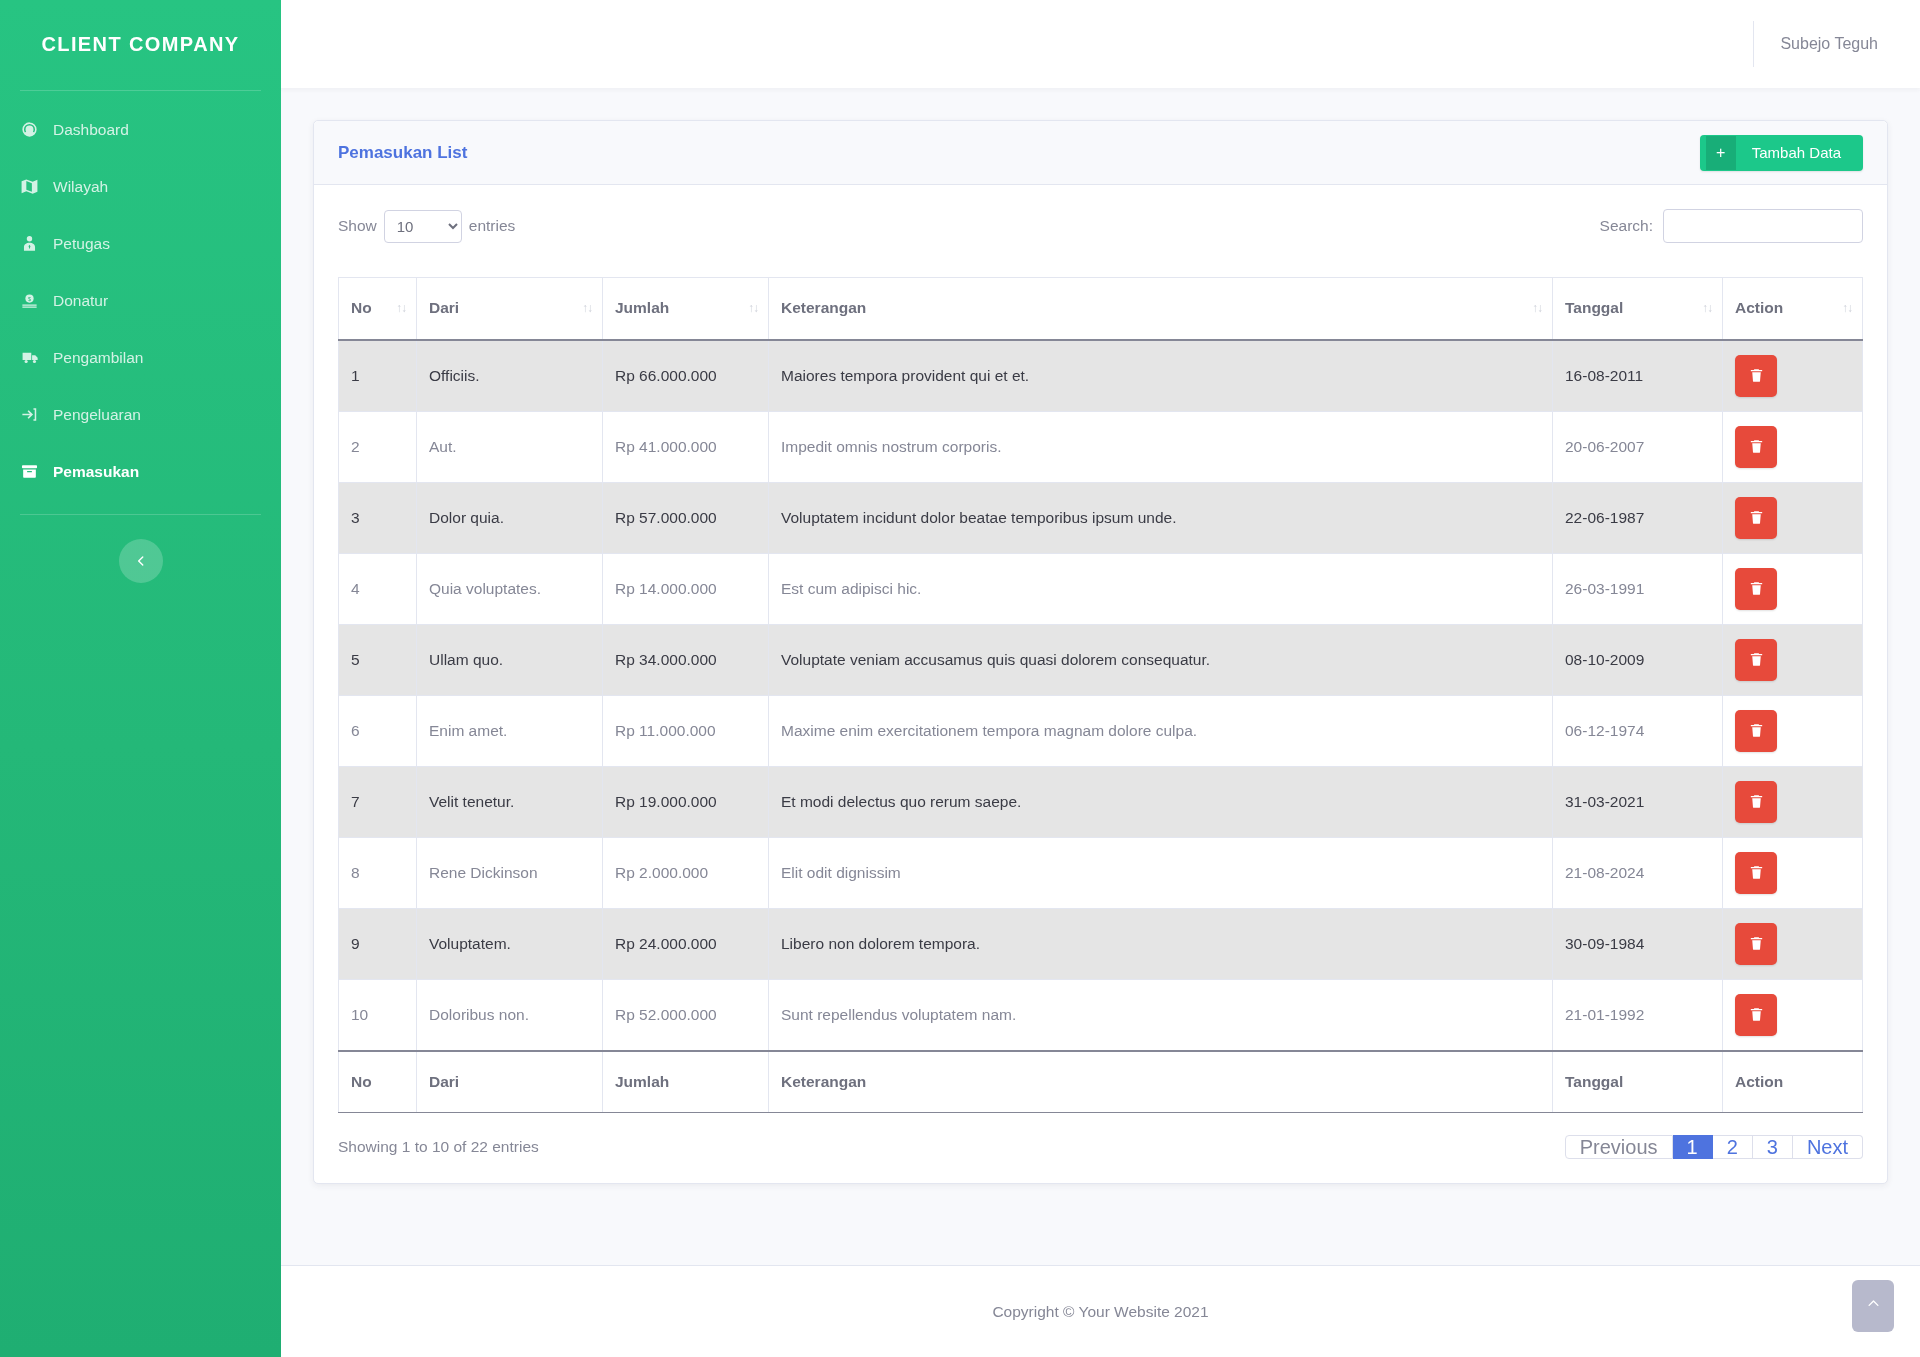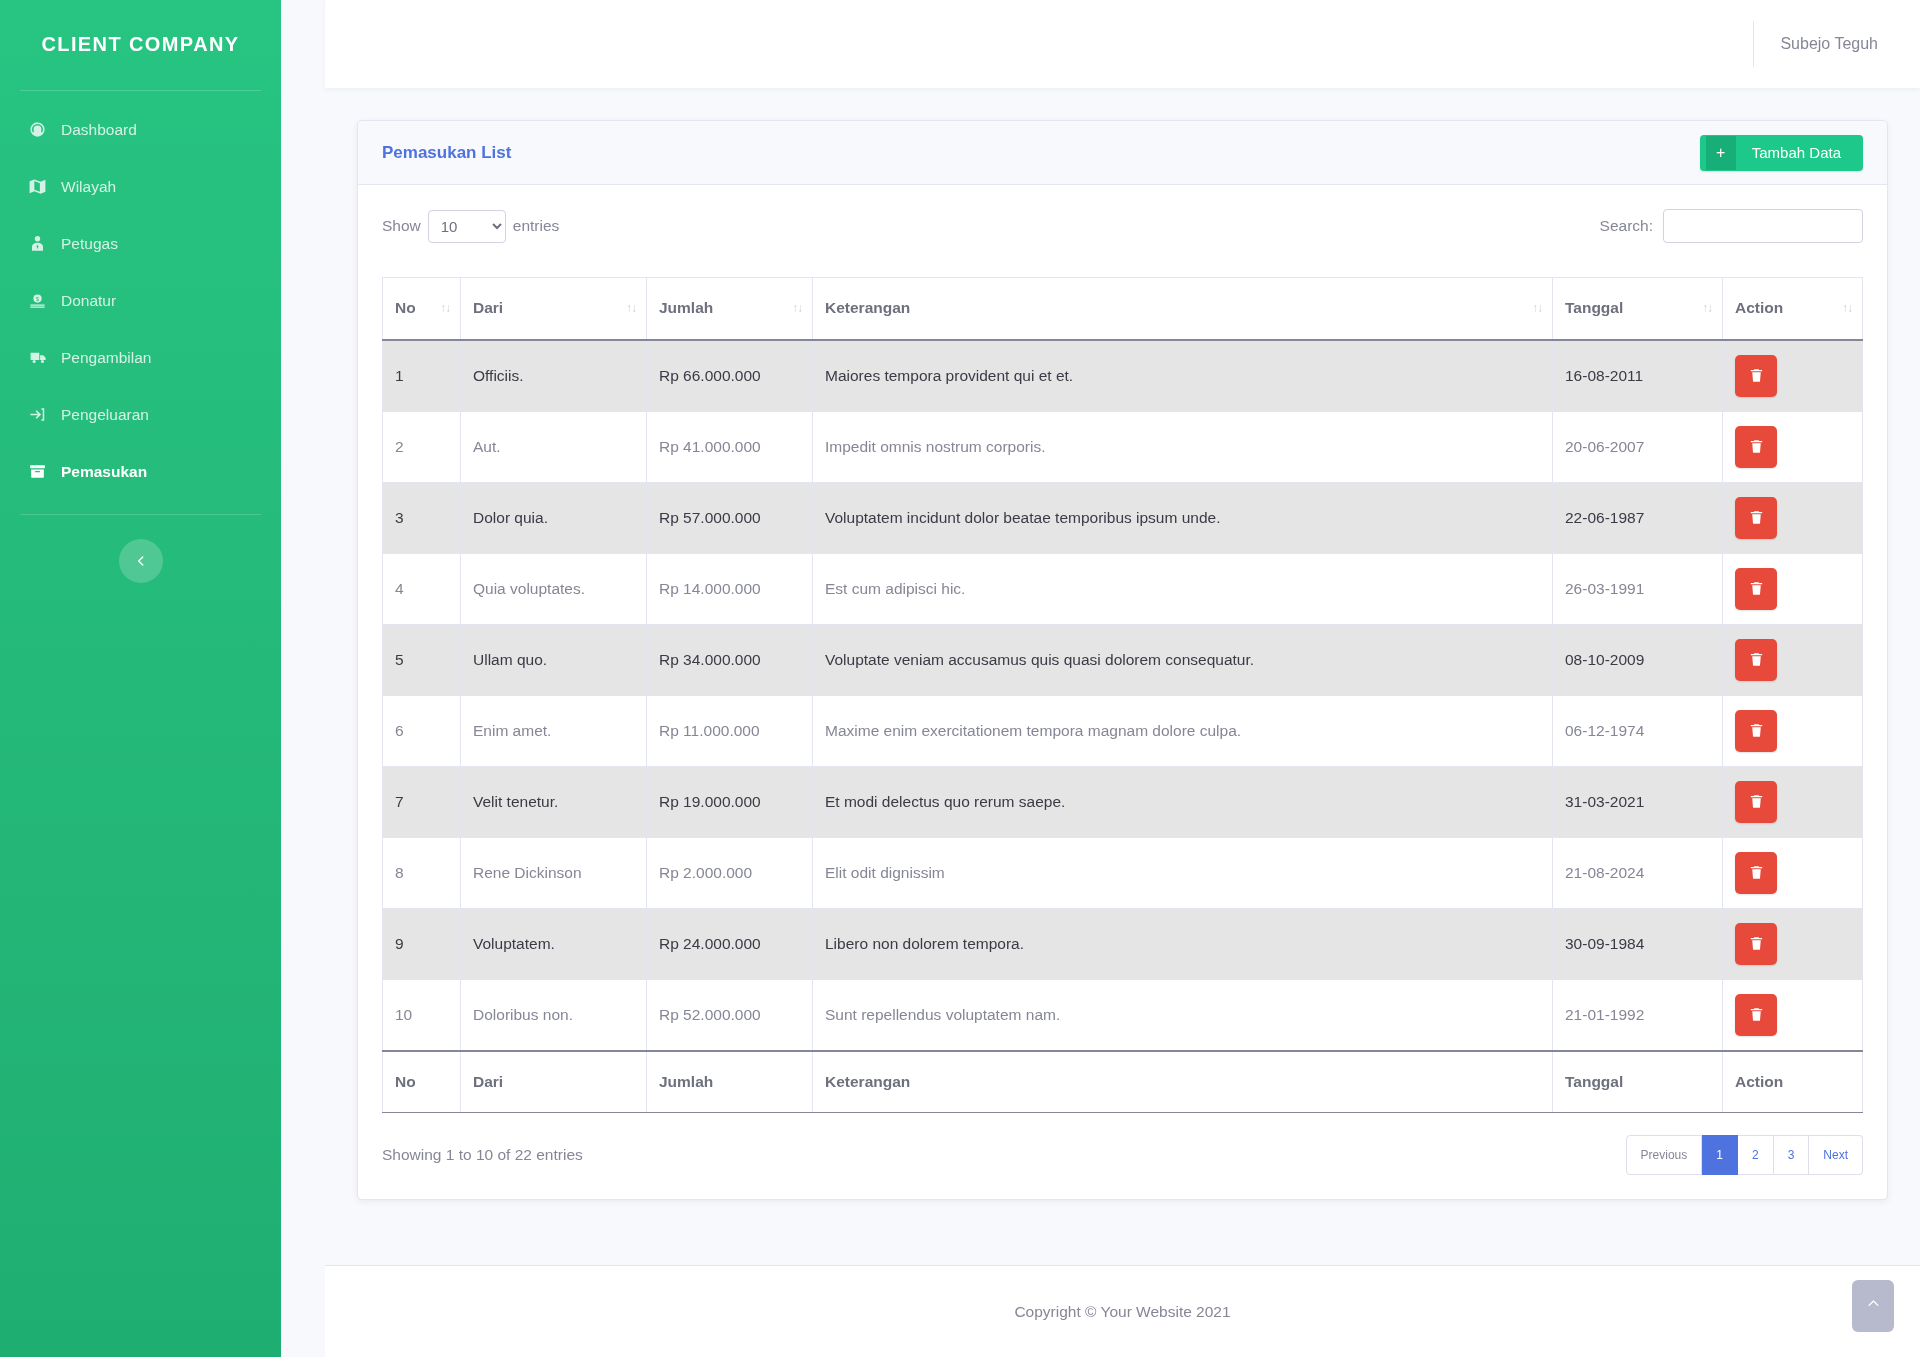--- a/index.html
+++ b/index.html
@@ -3,21 +3,21 @@
 <meta charset="utf-8">
 <style>
   * { box-sizing: border-box; }
   html, body {
     margin: 0; padding: 0;
     width: 1920px; height: 1357px;
     font-family: "Liberation Sans", sans-serif;
     background: #f8f9fc;
     overflow: hidden;
   }
-  .app { display: flex; width: 1920px; height: 1357px; gap: 44px; }
+  .app { display: flex; width: 1920px; height: 1357px; }
 
   
   .sidebar {
     width: 281px;
     flex: 0 0 281px;
     background: linear-gradient(180deg, #27c482 0%, #24b878 55%, #1fae72 100%);
     color: #fff;
     position: relative;
     z-index: 5;
   }
@@ -26,21 +26,21 @@
     display: flex; align-items: center; justify-content: center;
     font-size: 20px; font-weight: bold; letter-spacing: 1.4px;
     color: #ffffff;
   }
   .side-divider {
     height: 1px; background: rgba(255,255,255,0.18);
     margin: 2px 20px 10px 20px;
   }
   .nav-item {
     display: flex; align-items: center;
-    padding: 0 0 0 28px;
+    padding: 0 0 0 20px;
     height: 57px;
     color: rgba(255,255,255,0.80);
     font-size: 15.5px;
     cursor: pointer;
     text-decoration: none;
   }
   .nav-item.active { color: #ffffff; font-weight: bold; }
   .nav-ico {
     width: 30px; flex: 0 0 30px;
     display: flex; align-items: center; justify-content: flex-start;
@@ -168,23 +168,23 @@
     box-shadow: 0 1px 2px rgba(0,0,0,0.12);
   }
   .btn-del svg { display:block; }
 
   .dt-bottom { display:flex; align-items:center; justify-content:space-between; margin-top: 22px; }
   .dt-info { color:#858796; font-size: 15.5px; }
   .pagination { display:flex; }
   .pg {
     border:1px solid #dddfeb; border-left:none;
     background:#fff; color:#4e73df;
-    padding: 0 14px; height: 40px;
+    padding: 0 14px; height: 24px;
     display:flex; align-items:center; justify-content:center;
-    font-size: 12px; cursor:pointer;
+    font-size: 20px; cursor:pointer;
     font-family: "Liberation Sans", sans-serif;
   }
   .pg:first-child { border-left:1px solid #dddfeb; border-radius: 4px 0 0 4px; color:#858796; }
   .pg:last-child { border-radius: 0 4px 4px 0; }
   .pg.active { background:#4e73df; border-color:#4e73df; color:#fff; }
 
   .footer {
     margin-top: 26px;
     background:#fff;
     height: 92px;

